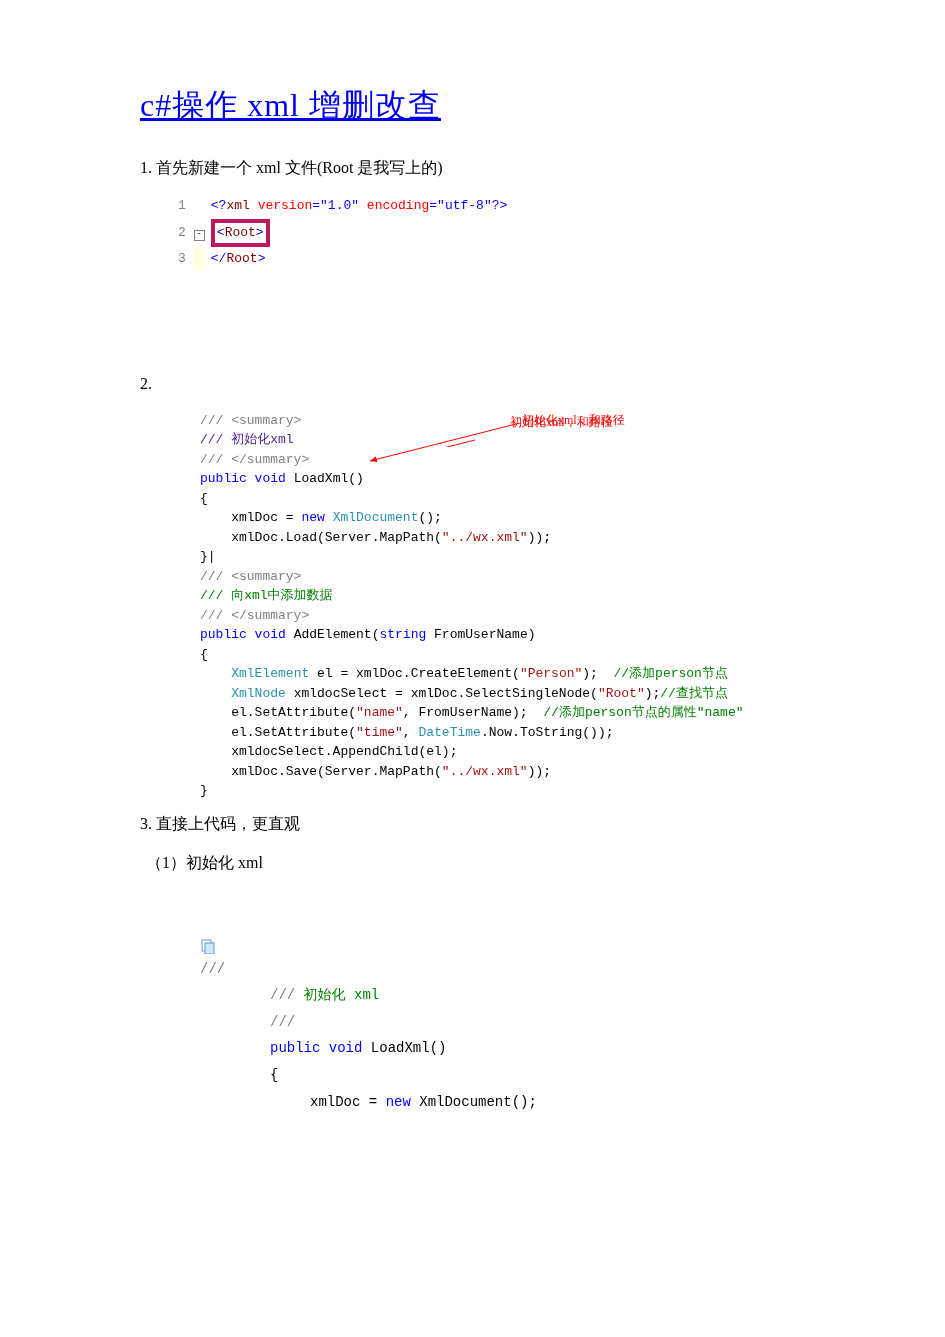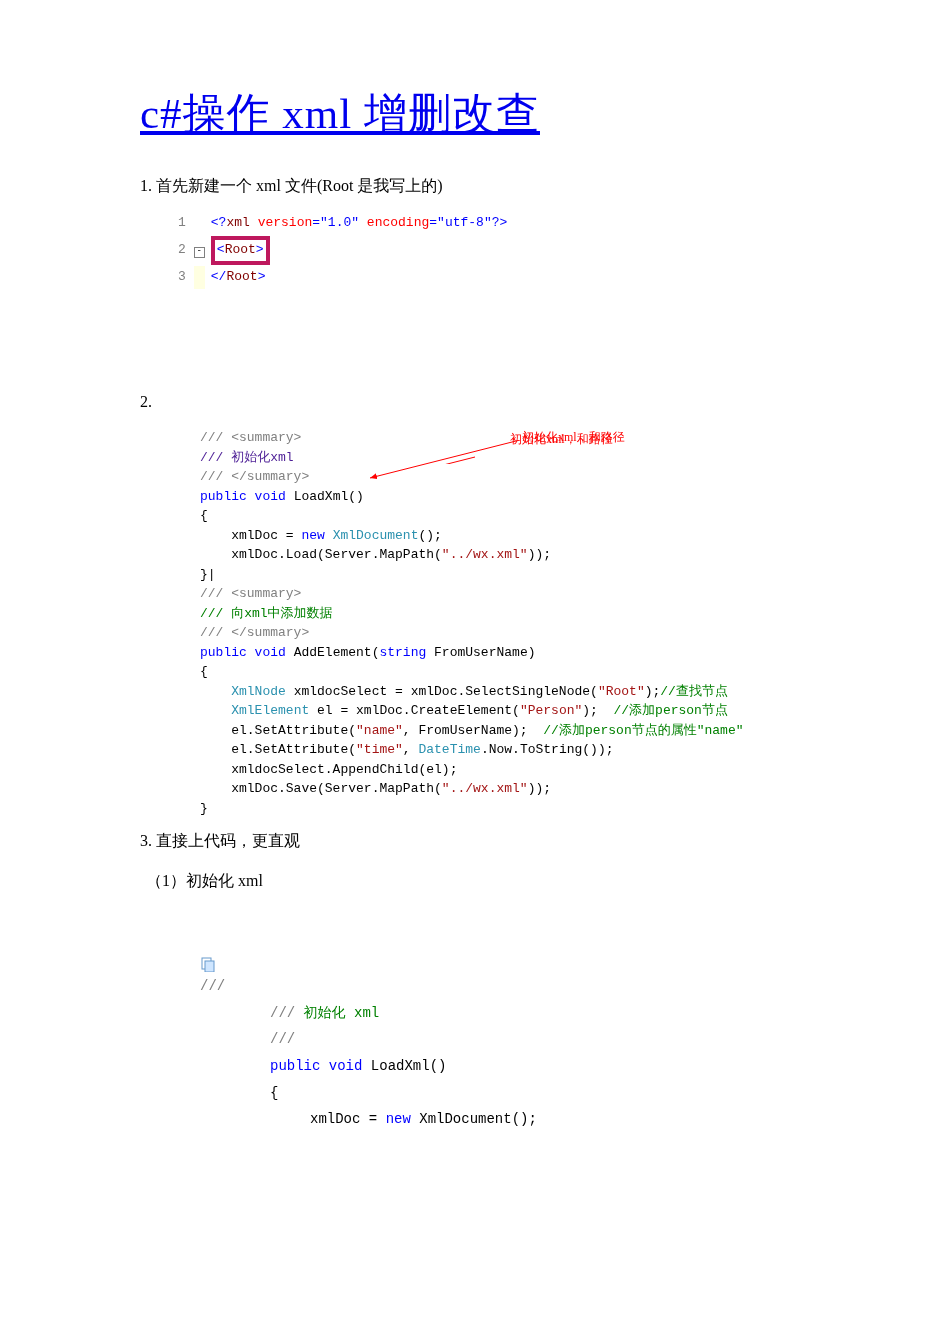--- a/index.html
+++ b/index.html
@@ -6,21 +6,21 @@
     margin: 0;
     padding: 80px 140px 40px 140px;
     font-family: "SimSun", "宋体", serif;
     font-size: 16px;
     color: #000;
     background: #fff;
     line-height: 1.6;
   }
   .title {
     font-family: "SimSun", serif;
-    font-size: 43px;
+    font-size: 32px;
     color: #0000EE;
     text-decoration: underline;
     margin-bottom: 24px;
     letter-spacing: 1px;
   }
   .step {
     margin: 10px 0 14px 0;
     font-size: 16px;
   }
   .code-block-1 {
@@ -154,22 +154,22 @@
     <div><span style="white-space:pre">    xmlDoc = </span><span class="c-key">new</span><span class="c-cyan"> XmlDocument</span><span>();</span></div>
     <div><span style="white-space:pre">    xmlDoc.Load(Server.MapPath(</span><span class="c-red">"../wx.xml"</span><span>));</span></div>
     <div>}|</div>
     <div><span style="color:#808080">/// &lt;summary&gt;</span></div>
     <div><span style="color:#008000">/// 向xml中添加数据</span></div>
     <div><span style="color:#808080">/// &lt;/summary&gt;</span></div>
     <div style="position:relative;">
       <span class="c-key">public</span><span class="c-key"> void</span><span> AddElement(</span><span class="c-key">string</span><span> FromUserName)</span>
     </div>
     <div>{</div>
+    <div style="white-space:pre;"><span>    </span><span class="c-cyan">XmlElement</span><span> el = xmlDoc.CreateElement(</span><span class="c-red">"Person"</span><span>);  </span><span class="c-comment">//添加person节点</span></div>
     <div style="white-space:pre;"><span>    </span><span class="c-cyan">XmlNode</span><span> xmldocSelect = xmlDoc.SelectSingleNode(</span><span class="c-red">"Root"</span><span>);</span><span class="c-comment">//查找节点</span></div>
-    <div style="white-space:pre;"><span>    </span><span class="c-cyan">XmlElement</span><span> el = xmlDoc.CreateElement(</span><span class="c-red">"Person"</span><span>);  </span><span class="c-comment">//添加person节点</span></div>
     <div style="white-space:pre;"><span>    el.SetAttribute(</span><span class="c-red">"name"</span><span>, FromUserName);  </span><span class="c-comment">//添加person节点的属性"name"</span></div>
     <div style="white-space:pre;"><span>    el.SetAttribute(</span><span class="c-red">"time"</span><span>, </span><span class="c-cyan">DateTime</span><span>.Now.ToString());</span></div>
     <div style="white-space:pre;">    xmldocSelect.AppendChild(el);</div>
     <div style="white-space:pre;"><span>    xmlDoc.Save(Server.MapPath(</span><span class="c-red">"../wx.xml"</span><span>));</span></div>
     <div>}</div>
   </div>
 </div>
 
 <div class="step">3. 直接上代码，更直观</div>
 <div class="step" style="margin-left:6px;">（1）初始化 xml</div>

